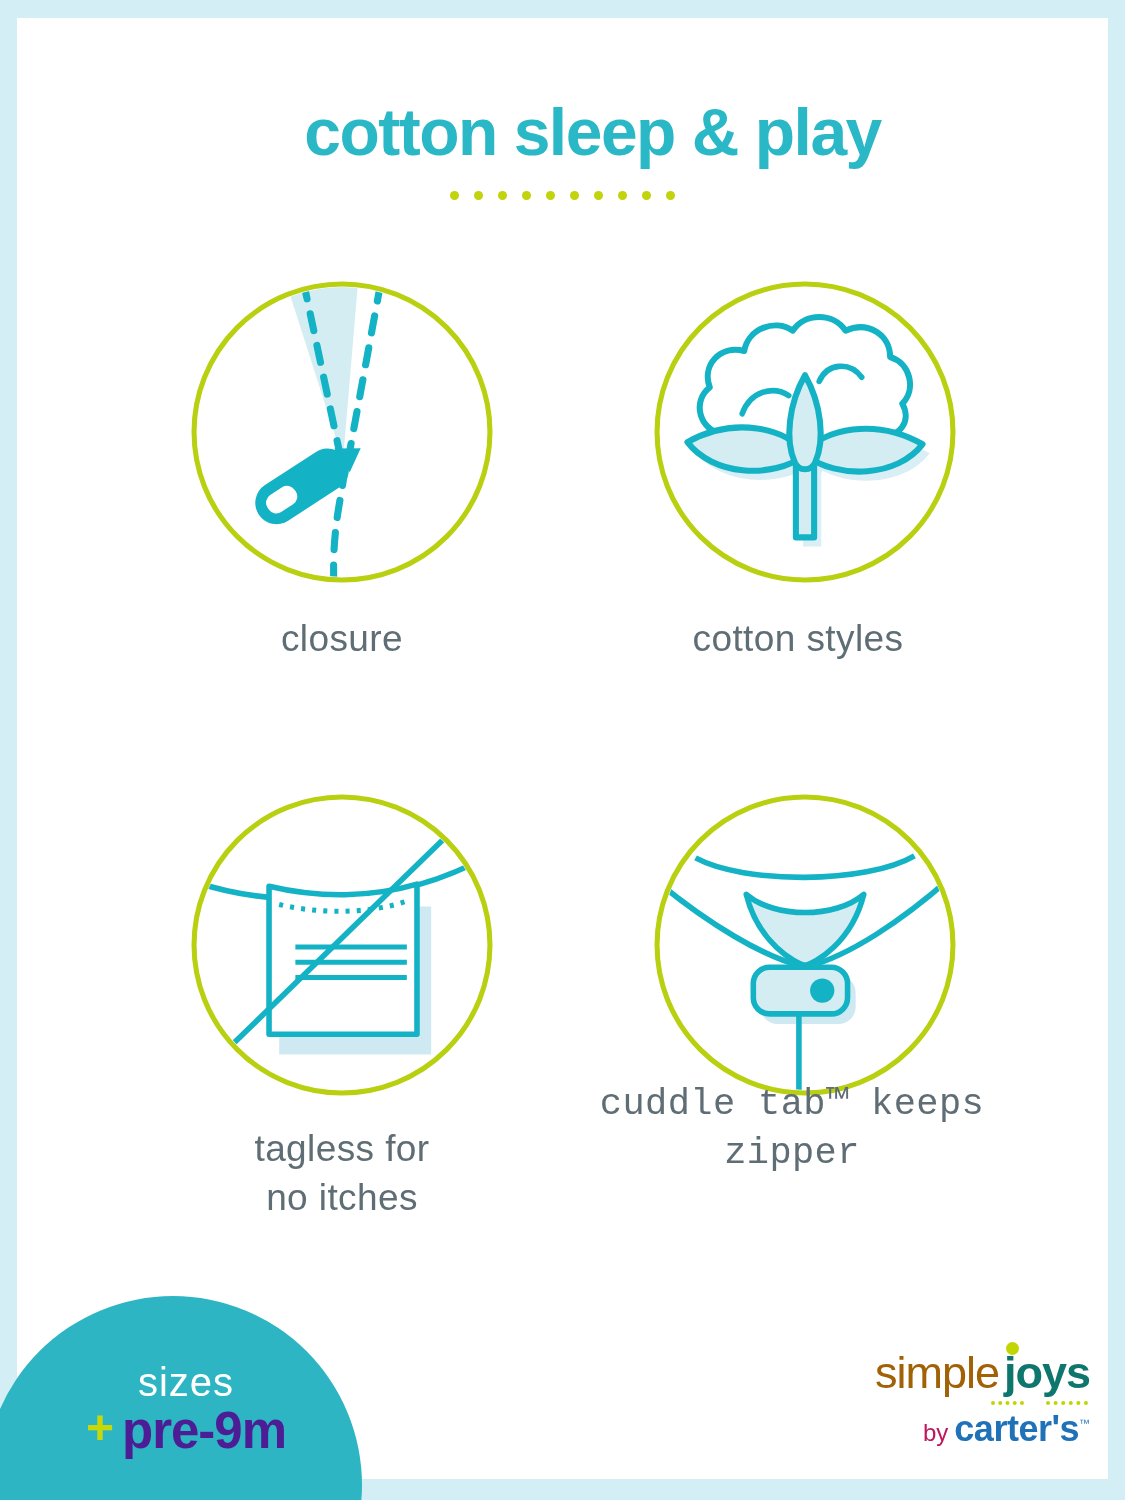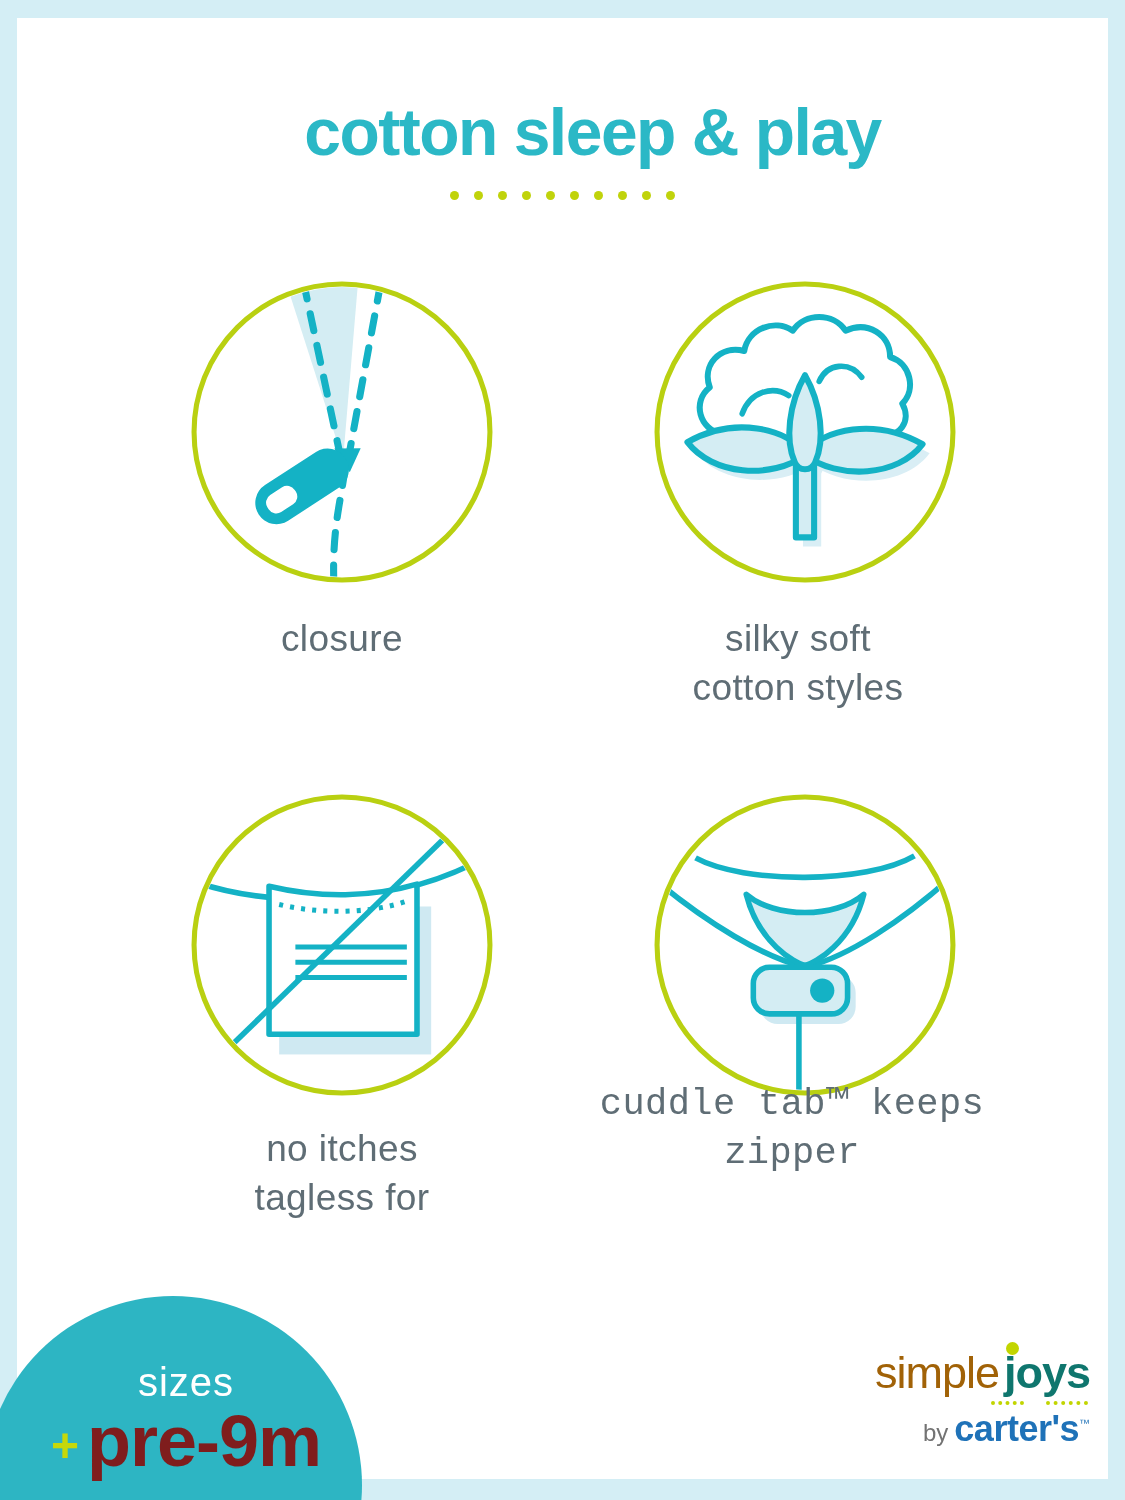--- a/index.html
+++ b/index.html
@@ -35,32 +35,32 @@
 
   .sizes-badge {
     position:absolute; left:-16px; top:1296px; width:378px; height:378px;
     border-radius:50%; background:#2db5c3; z-index:2;
   }
   .sizes-line1 { position:absolute; top:64px; left:0; width:100%; box-sizing:border-box; padding-left:26px;
     text-align:center; color:#ffffff; font-size:40px; letter-spacing:1px; }
   .sizes-line2 { position:absolute; top:104px; left:0; width:100%; box-sizing:border-box; padding-left:26px;
     text-align:center; white-space:nowrap; }
   .sizes-plus { color:#c6d80a; font-weight:bold; font-size:48px; vertical-align:4px; margin-right:8px; }
-  .sizes-range { color:#7f1d1d; font-weight:bold; font-size:72px; letter-spacing:-1px; }
+  .sizes-range { color:#4c1d95; font-weight:bold; font-size:51px; letter-spacing:-1px; }
 
   .logo { position:absolute; left:800px; top:1350px; width:290px; text-align:right; z-index:1; }
   .logo-line1 { font-size:45px; line-height:45px; white-space:nowrap; }
   .logo-simple { color:#a16207; letter-spacing:-1px; }
   .logo-joys { color:#0f766e; font-weight:bold; letter-spacing:-1px; margin-left:5px; position:relative; }
   .logo-joys::before { content:""; position:absolute; left:2px; top:-5px; width:13px; height:13px; border-radius:50%; background:#c2d500; }
   .logo-rule { position:absolute; height:0; border-top:4px dotted #c2d500; }
   .logo-rule-left  { right:66px; top:51px; width:33px; }
   .logo-rule-right { right:2px;  top:51px; width:42px; }
   .logo-line2 { margin-top:13px; white-space:nowrap; }
-  .logo-by { color:#737373; font-size:24px; margin-right:6px; }
+  .logo-by { color:#be185d; font-size:24px; margin-right:6px; }
   .logo-carters { color:#1f72b8; font-size:36px; font-weight:bold; letter-spacing:-0.5px; }
   .logo-tm { color:#1f72b8; font-size:11px; vertical-align:14px; }
 </style>
 </head>
 <body>
 
 <div class="content-area"></div>
 
 <div class="page-title">cotton sleep &amp; play</div>
 <div class="title-dots">
@@ -157,26 +157,25 @@
       <circle cx="167" cy="195" r="12" fill="#14b2c5"></circle>
       <path d="M144,218 L144,300" stroke="#14b2c5" stroke-width="5.5"></path>
     </g>
   </svg>
 </div>
 
 <div class="feature-label" id="fl1">
   <div>closure</div>
 </div>
 <div class="feature-label" id="fl2">
-  <div>silky soft</div>
   <div>cotton styles</div>
 </div>
 <div class="feature-label" id="fl3">
+  <div>tagless for</div>
   <div>no itches</div>
-  <div>tagless for</div>
 </div>
 <div class="feature-label" id="fl4">
   <div>cuddle tab™ keeps zipper</div>
 </div>
 
 <div class="sizes-badge">
   <div class="sizes-line1">sizes</div>
   <div class="sizes-line2">
     <span class="sizes-plus">+</span><span class="sizes-range">pre-9m</span>
   </div>

